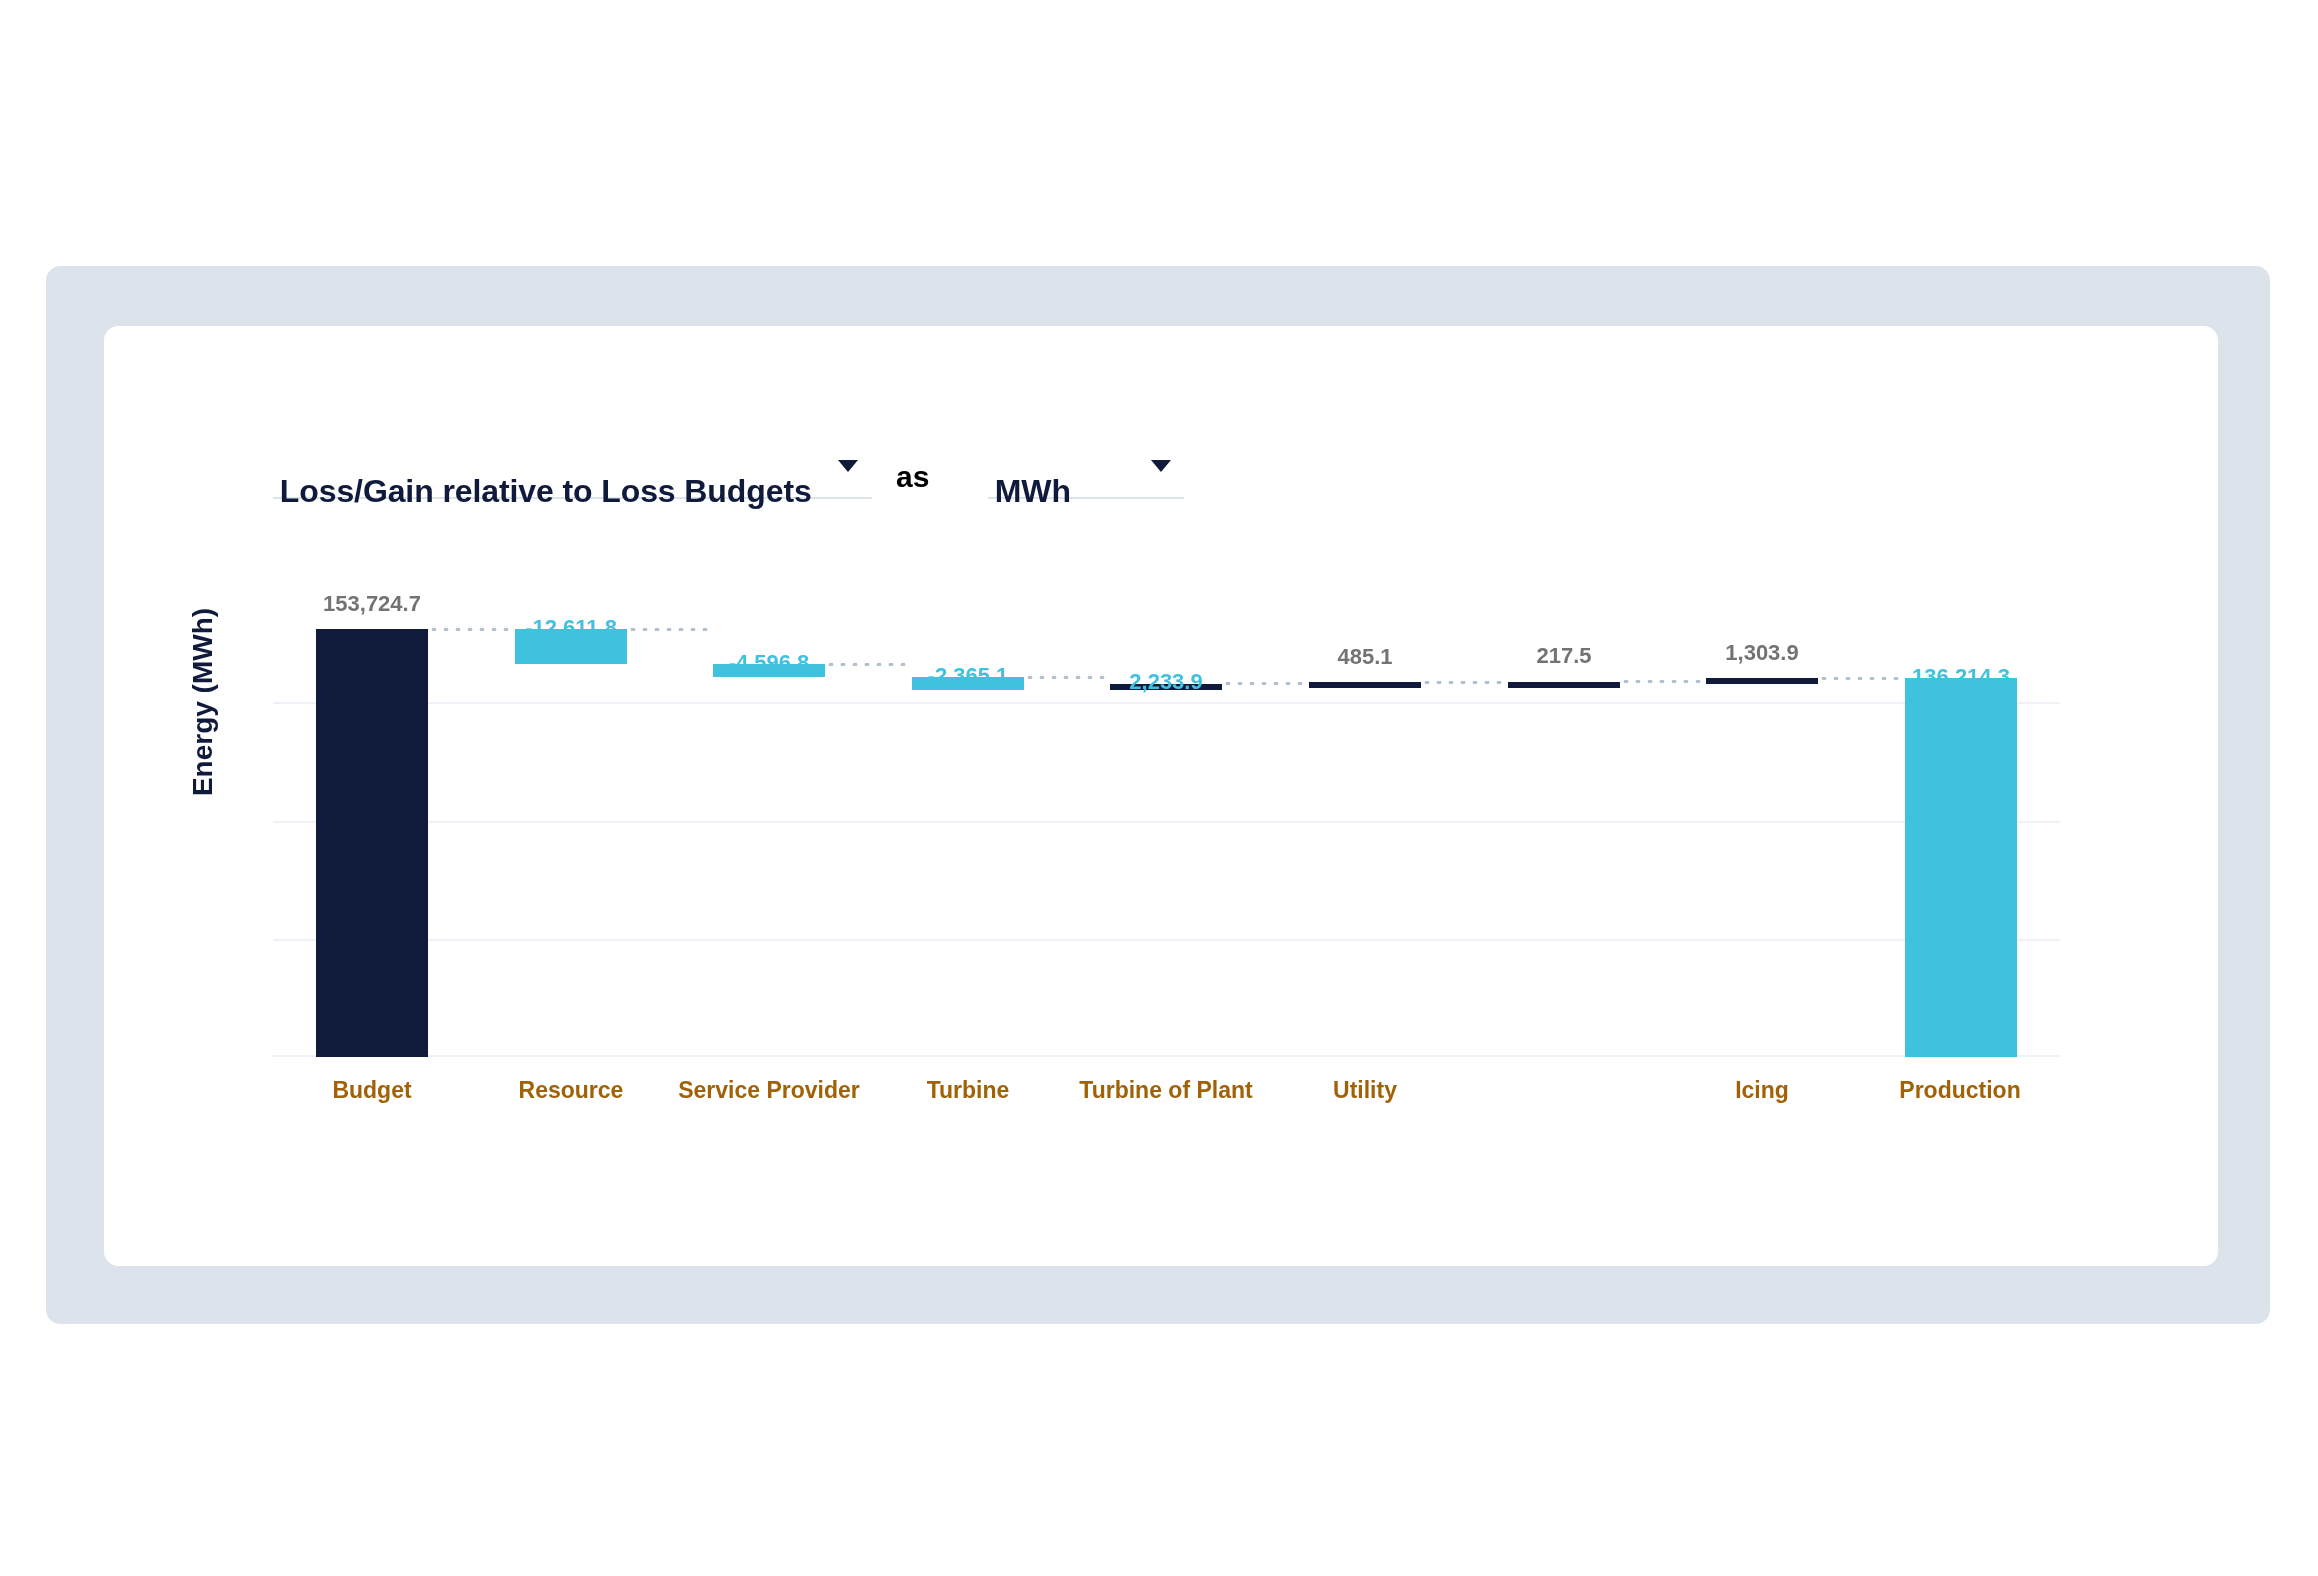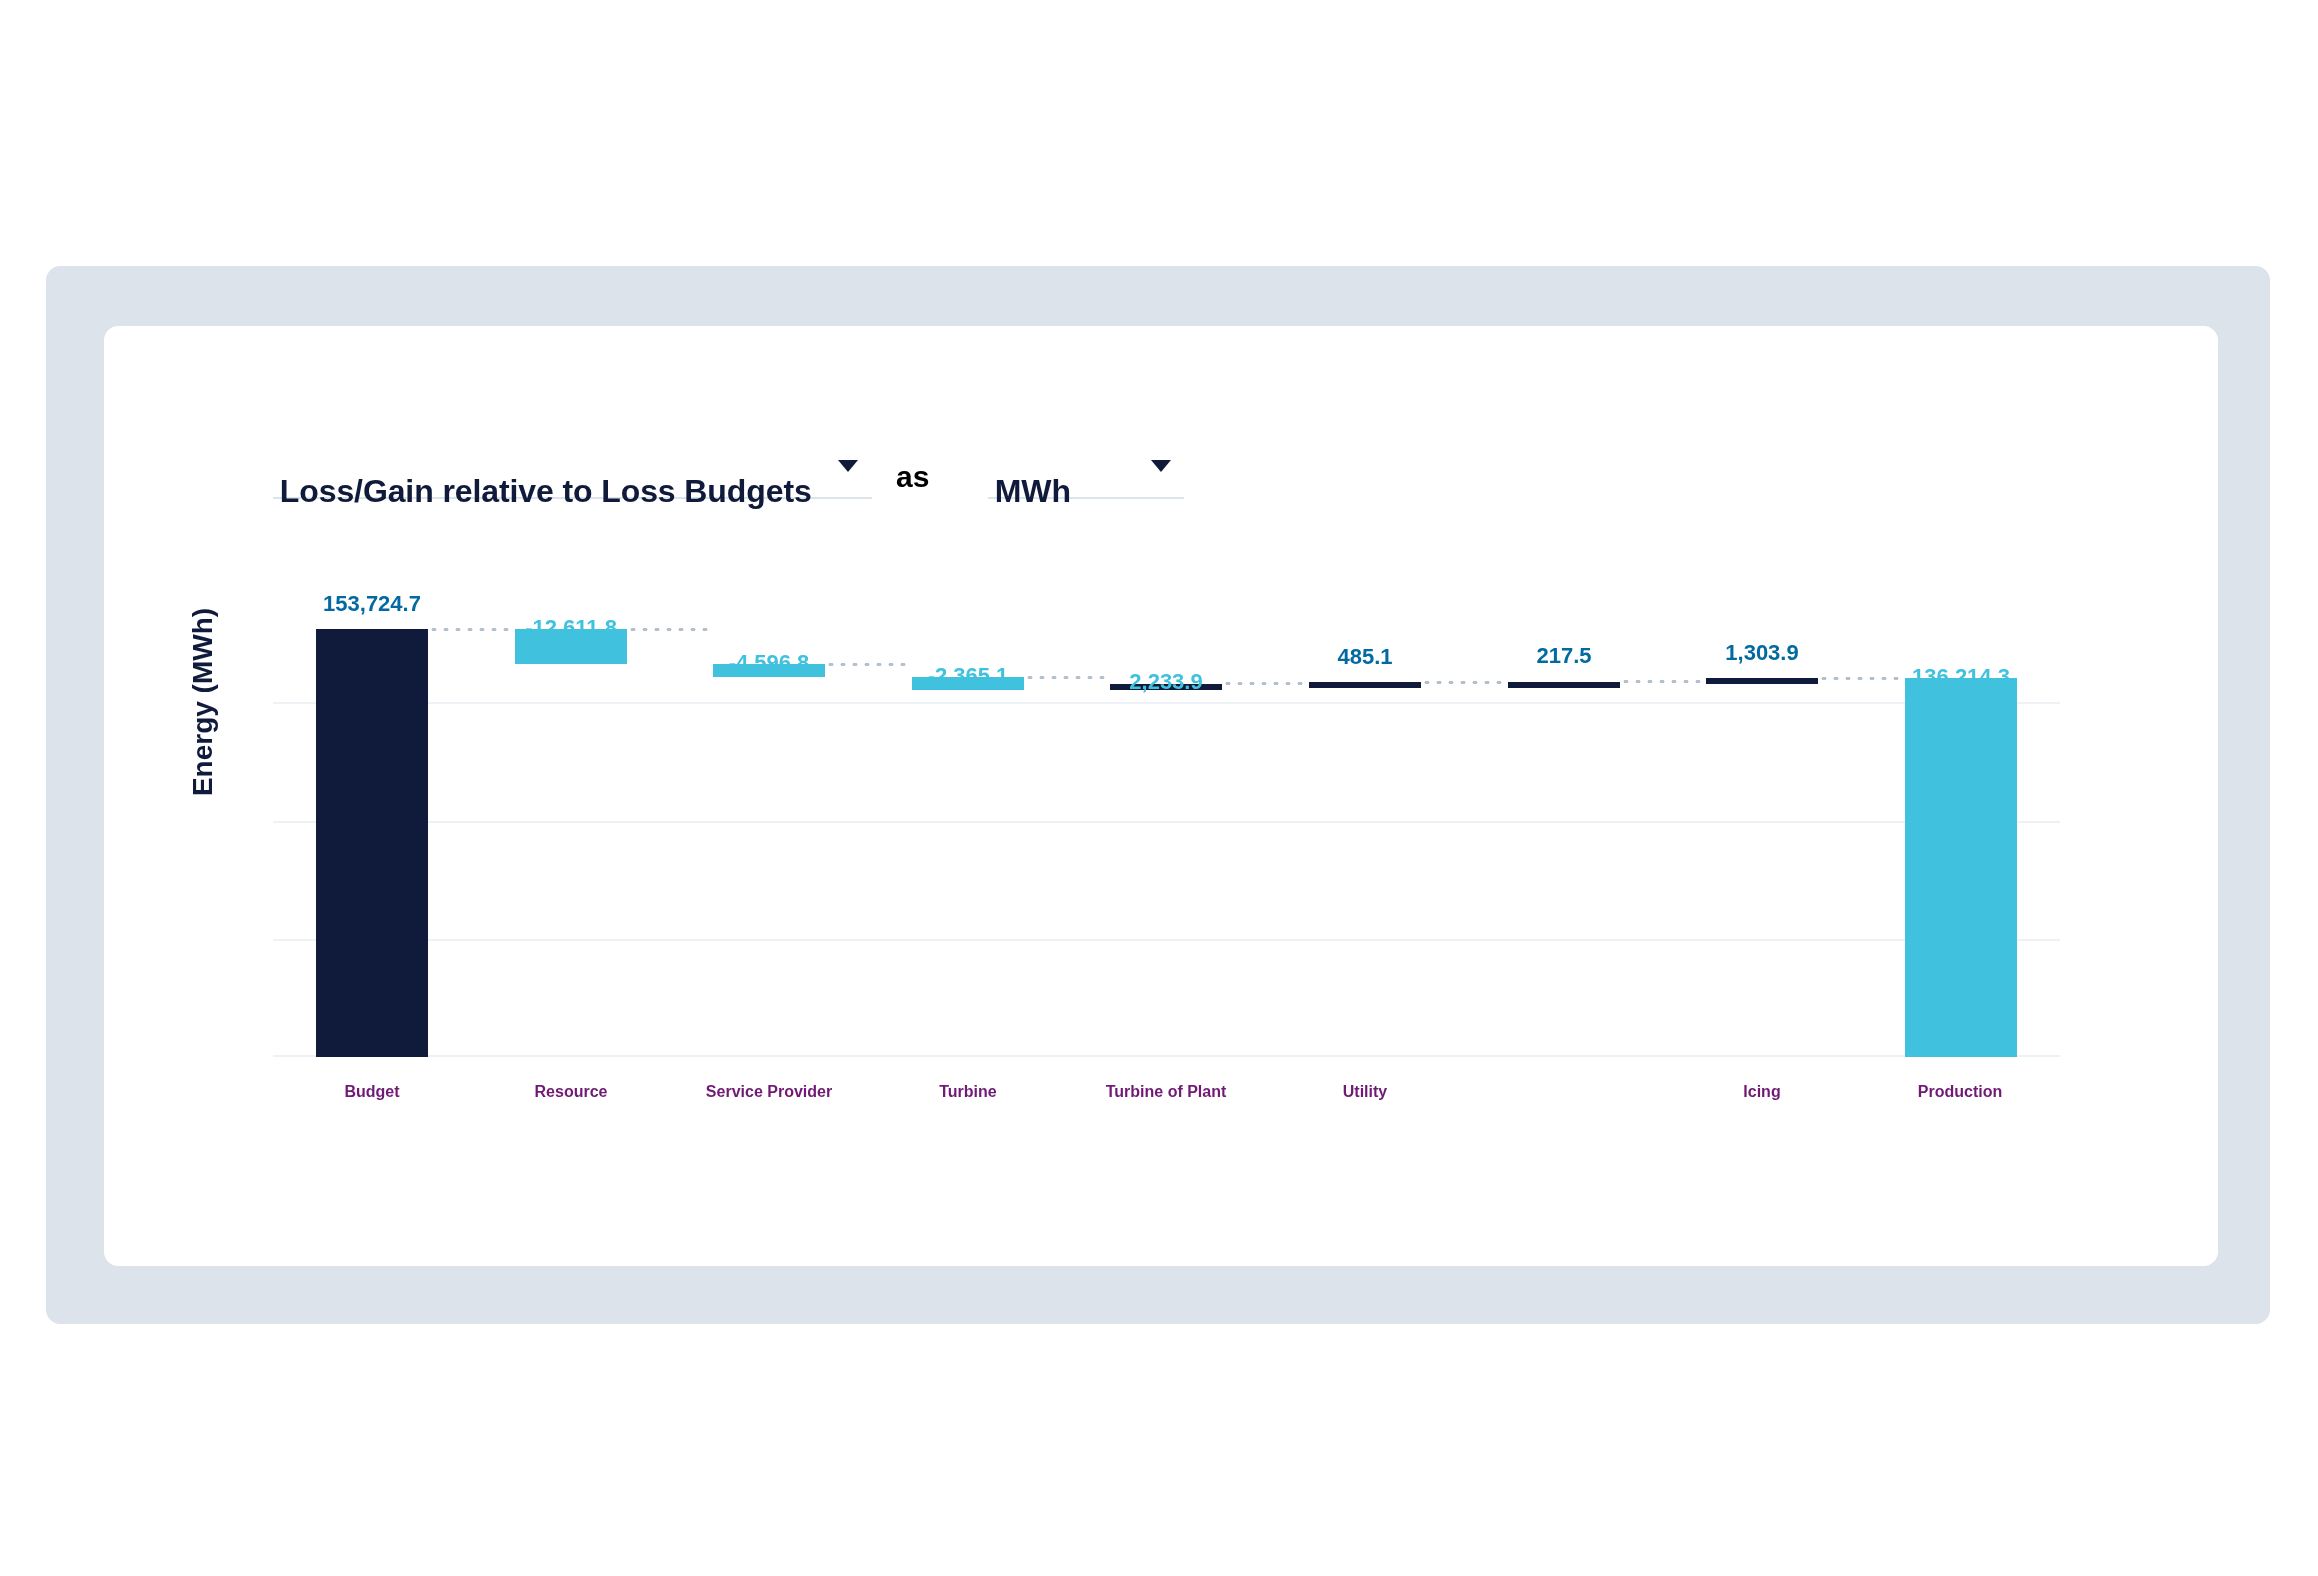--- a/index.html
+++ b/index.html
@@ -144,32 +144,31 @@
     background-repeat: repeat-x;
   }
 
   .value-label {
     position: absolute;
     font-size: 22px;
     font-weight: bold;
     text-align: center;
     white-space: nowrap;
   }
-  .vl-navy { color: #0369a1; }
+  .vl-navy { color: #737373; }
   .vl-cyan { color: #40c2de; margin-top: 24px; }
 
   .cat-label {
     position: absolute;
     top: 1077px;
-    font-size: 16px;
-    font-weight: bold;
-    color: #701a75;
+    font-size: 23px;
+    font-weight: bold;
+    color: #a16207;
     text-align: center;
     line-height: 1.18;
-    margin-top: 6px;
   }
 </style>
 </head>
 <body>
 
 <div id="outer-frame"></div>
 
 <div id="card"></div>
 
 <div id="selector-row">

